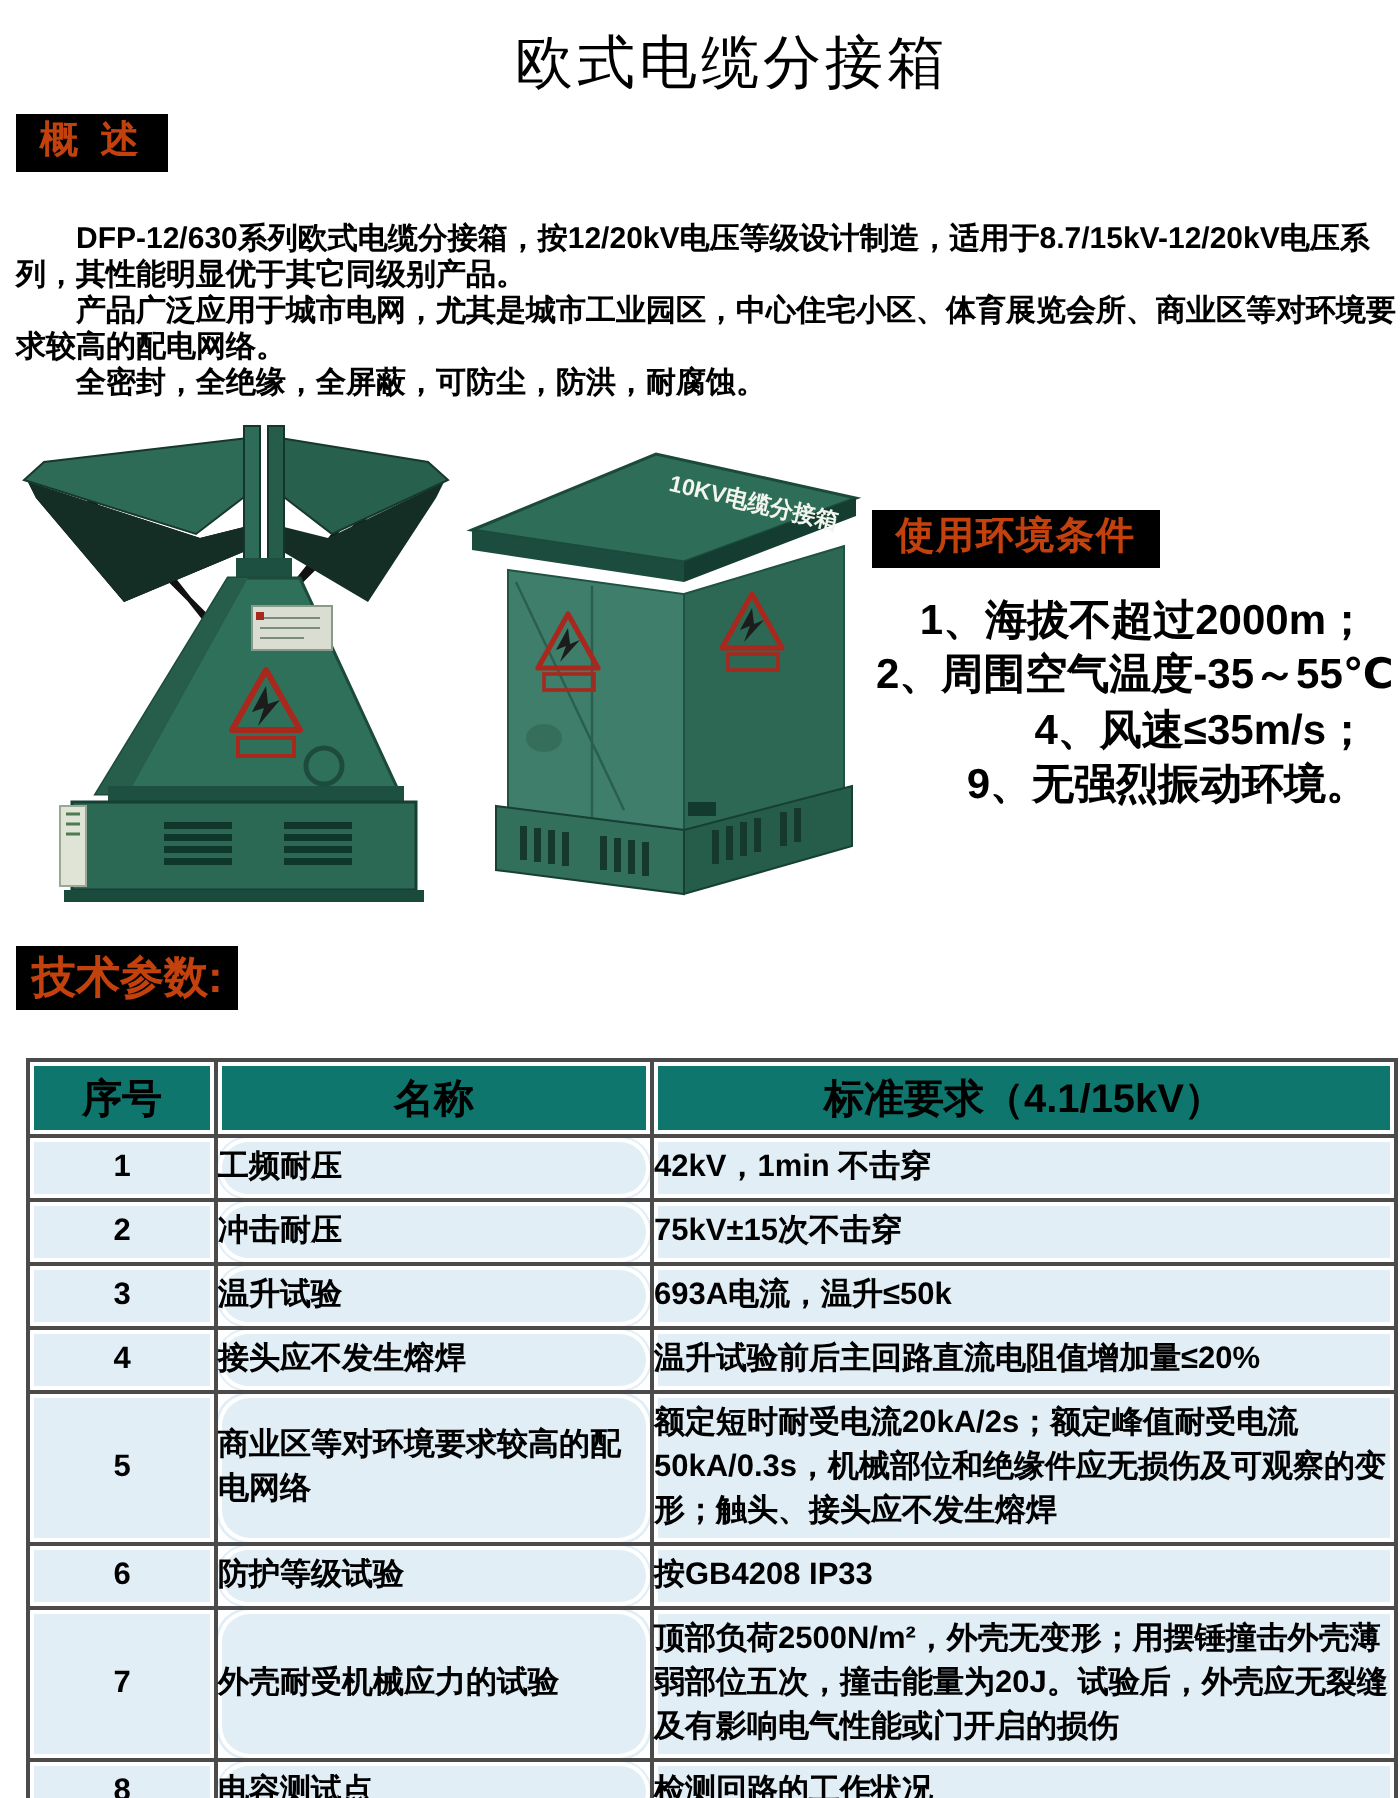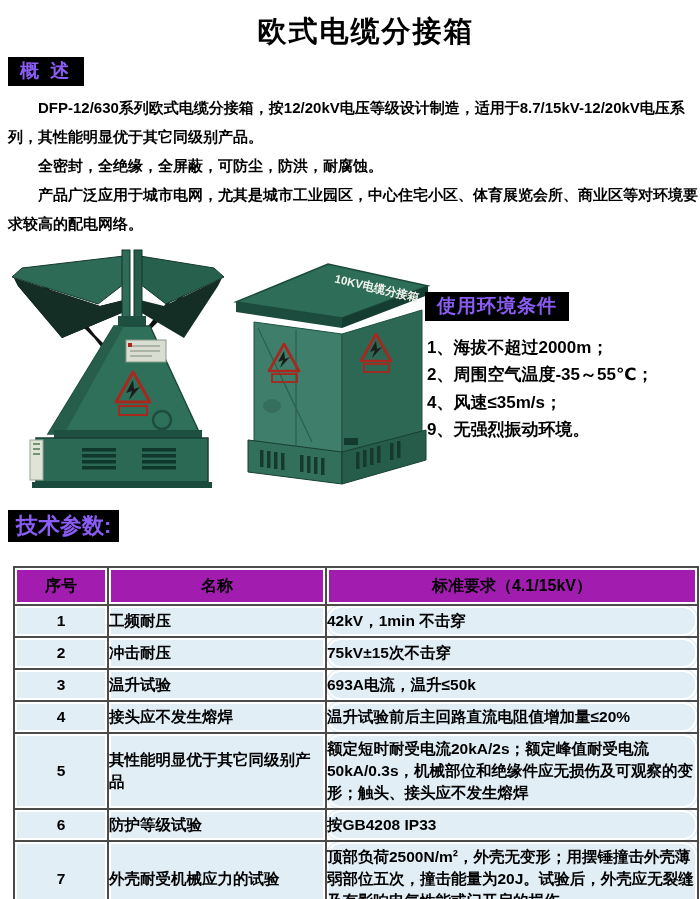--- a/index.html
+++ b/index.html
@@ -2,64 +2,64 @@
 <html><head>
 <meta charset="utf-8">
 <style>
   html,body{margin:0;padding:0;background:#ffffff;}
   .page{
     position:relative;width:700px;height:899px;background:#ffffff;overflow:hidden;
     font-family:"Liberation Sans","DejaVu Sans",sans-serif;color:#000;font-weight:bold;
   }
   .doc-title{
     margin:0;padding-top:12px;text-align:center;
-    font-size:29px;font-weight:bold;letter-spacing:2px;padding-left:32px;
+    font-size:29px;font-weight:normal;letter-spacing:2px;padding-left:32px;
   }
   .black-tag{
-    display:inline-block;background:#000000;color:#8b5cf6;
+    display:inline-block;background:#000000;color:#c2410c;
     font-weight:bold;line-height:1.25;
   }
   .overview-tag{margin:5px 0 0 8px;font-size:19px;padding:2px 12px 3px;letter-spacing:3px;}
-  .paragraphs{margin:7px 0 0 8px;width:690px;font-size:15px;line-height:29px;}
+  .paragraphs{margin:25px 0 0 8px;width:690px;font-size:15px;line-height:18px;}
   .paragraphs p{margin:0;text-indent:2em;}
   .mid{position:relative;height:258px;}
   .photo-left{position:absolute;left:2px;top:4px;}
   .photo-right{position:absolute;left:224px;top:8px;}
-  .env{position:absolute;left:425px;top:54px;width:248px;}
+  .env{position:absolute;left:436px;top:54px;width:248px;}
   .env-tag{font-size:19px;padding:2px 12px 3px;letter-spacing:1px;}
-  .env-list{list-style:none;margin:13px 0 0 2px;padding:0;font-size:17px;line-height:27.5px;white-space:nowrap;}
+  .env-list{list-style:none;margin:13px 0 0 2px;padding:0;font-size:21px;line-height:27.5px;white-space:nowrap;text-align:right;}
   .params-tag{margin:14px 0 0 8px;font-size:22px;padding:2px 8px 3px;}
   table.params{
     border-collapse:collapse;table-layout:fixed;
     width:672px;margin:24px 0 0 13px;
   }
   table.params th,table.params td{
     border:2px solid #4b4b4b;
     box-shadow:inset 0 0 0 2px #ffffff;
     vertical-align:middle;
   }
-  table.params th{background:#a21caf;height:34px;font-size:16px;font-weight:bold;}
+  table.params th{background:#0f766e;height:34px;font-size:20px;font-weight:bold;}
   table.params td{background:#e1eef6;font-size:15.5px;line-height:22px;padding:4px 0;font-weight:bold;}
   td.c-seq{text-align:center;width:90px;}
-  td.c-name{width:214px;padding-left:26px;padding-right:6px;}
-  td.c-req{width:368px;padding-left:16px;padding-right:8px;border-radius:14px;}
+  td.c-name{width:214px;padding-left:26px;padding-right:6px;border-radius:16px;}
+  td.c-req{width:368px;padding-left:16px;padding-right:8px;}
 </style>
 </head>
 <body>
 
 <div class="page">
 
   <h1 class="doc-title">欧式电缆分接箱</h1>
 
   <div class="black-tag overview-tag">概 述</div>
 
   <div class="paragraphs">
     <p>DFP-12/630系列欧式电缆分接箱，按12/20kV电压等级设计制造，适用于8.7/15kV-12/20kV电压系列，其性能明显优于其它同级别产品。</p>
+    <p>产品广泛应用于城市电网，尤其是城市工业园区，中心住宅小区、体育展览会所、商业区等对环境要求较高的配电网络。</p>
     <p>全密封，全绝缘，全屏蔽，可防尘，防洪，耐腐蚀。</p>
-    <p>产品广泛应用于城市电网，尤其是城市工业园区，中心住宅小区、体育展览会所、商业区等对环境要求较高的配电网络。</p>
   </div>
 
   <div class="mid">
 
     <svg class="photo-left" width="232" height="248" viewBox="0 0 232 248">
 
       <path d="M40,42 L106,108 M62,56 L108,114 M192,42 L126,108 M170,56 L124,114" stroke="#111111" stroke-width="2.5" fill="none"></path>
 
       <polygon points="12,36 98,64 122,58 122,70 60,96 16,44" fill="#13nianl"></polygon>
       <polygon points="12,36 98,64 122,58 122,70 60,96 16,44" fill="#142e26"></polygon>
@@ -183,21 +183,21 @@
         <td class="c-name">温升试验</td>
         <td class="c-req">693A电流，温升≤50k</td>
       </tr>
       <tr>
         <td class="c-seq">4</td>
         <td class="c-name">接头应不发生熔焊</td>
         <td class="c-req">温升试验前后主回路直流电阻值增加量≤20%</td>
       </tr>
       <tr>
         <td class="c-seq">5</td>
-        <td class="c-name">其性能明显优于其它同级别产品</td>
+        <td class="c-name">商业区等对环境要求较高的配电网络</td>
         <td class="c-req">额定短时耐受电流20kA/2s；额定峰值耐受电流50kA/0.3s，机械部位和绝缘件应无损伤及可观察的变形；触头、接头应不发生熔焊</td>
       </tr>
       <tr>
         <td class="c-seq">6</td>
         <td class="c-name">防护等级试验</td>
         <td class="c-req">按GB4208 IP33</td>
       </tr>
       <tr>
         <td class="c-seq">7</td>
         <td class="c-name">外壳耐受机械应力的试验</td>

